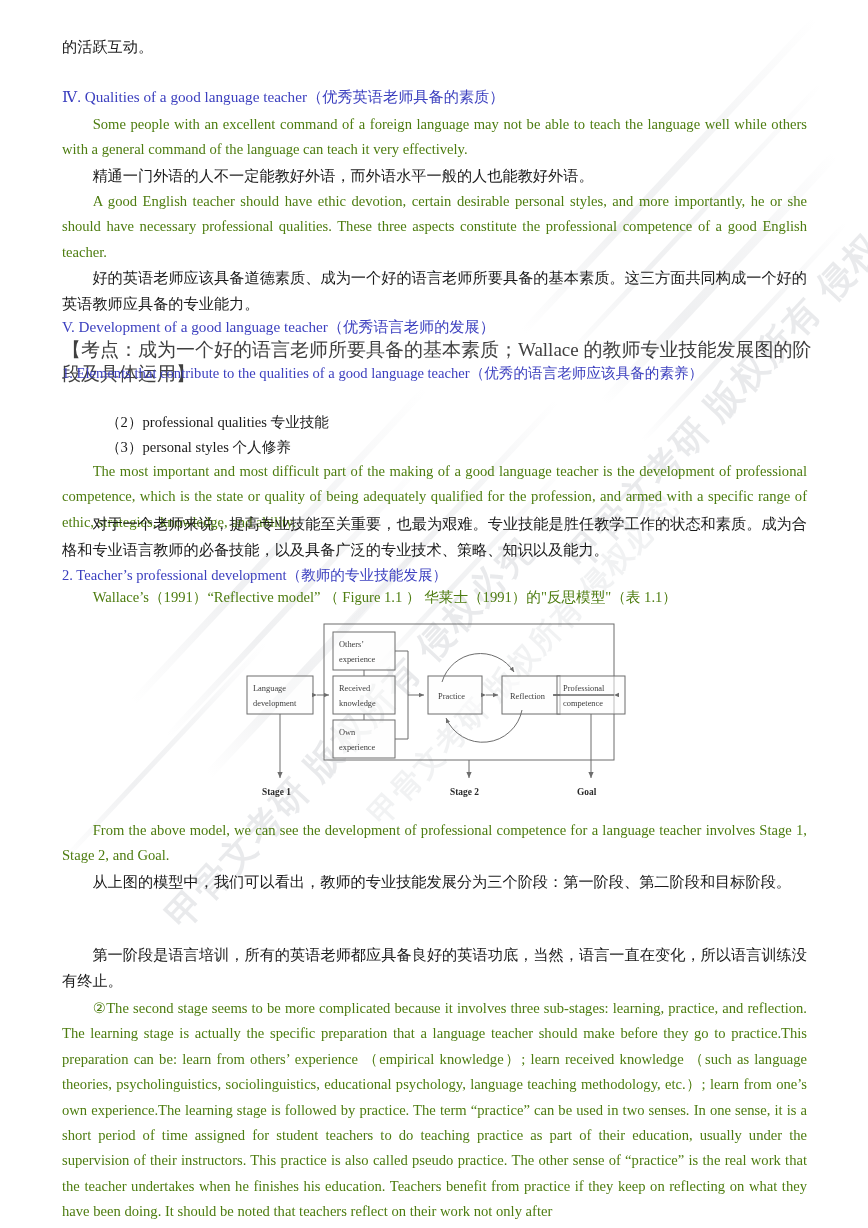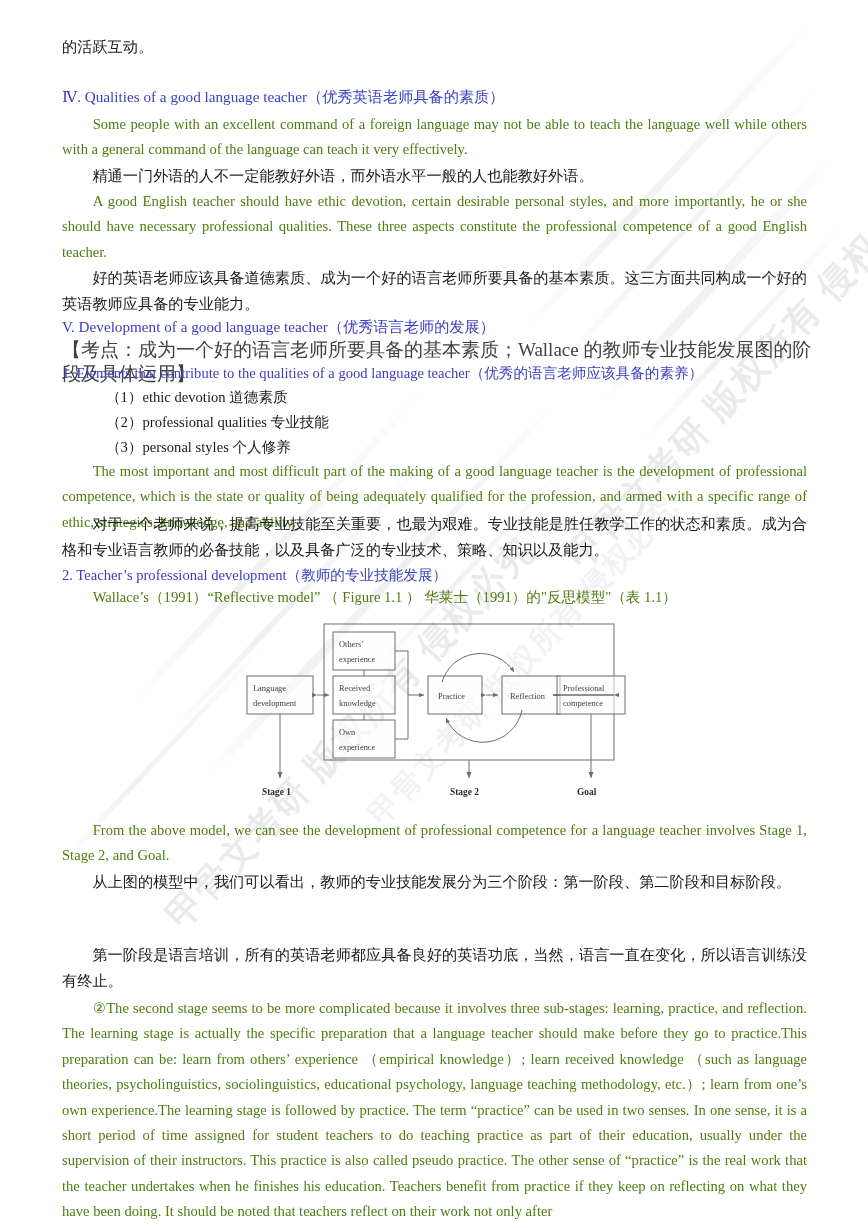--- a/index.html
+++ b/index.html
@@ -203,23 +203,20 @@
     </div>
 
     <div class="col" style="top:338px; width:760px;">
       <p class="keypoint">【考点：成为一个好的语言老师所要具备的基本素质；Wallace 的教师专业技能发展图的阶段及具体运用】</p>
     </div>
 
     <div class="col" style="top:362px; width:760px;">
       <h3 class="subheading">1. Elements  that contribute to the qualities  of a good language teacher（优秀的语言老师应该具备的素养）</h3>
     </div>
 
-    <div class="col" style="top:385px;">
-      <p class="listitem">（1）ethic devotion 道德素质</p>
-    </div>
     <div class="col" style="top:410px;">
       <p class="listitem">（2）professional qualities 专业技能</p>
     </div>
     <div class="col" style="top:435px;">
       <p class="listitem">（3）personal styles 个人修养</p>
     </div>
 
     <div class="col" style="top:459px;">
       <p class="body indent">The most important and most difficult part of the making of a good language teacher is the development of professional competence, which is the state or quality of being adequately qualified for the profession, and armed with a specific range of ethic, strategies, knowledge, and ability.</p>
     </div>

